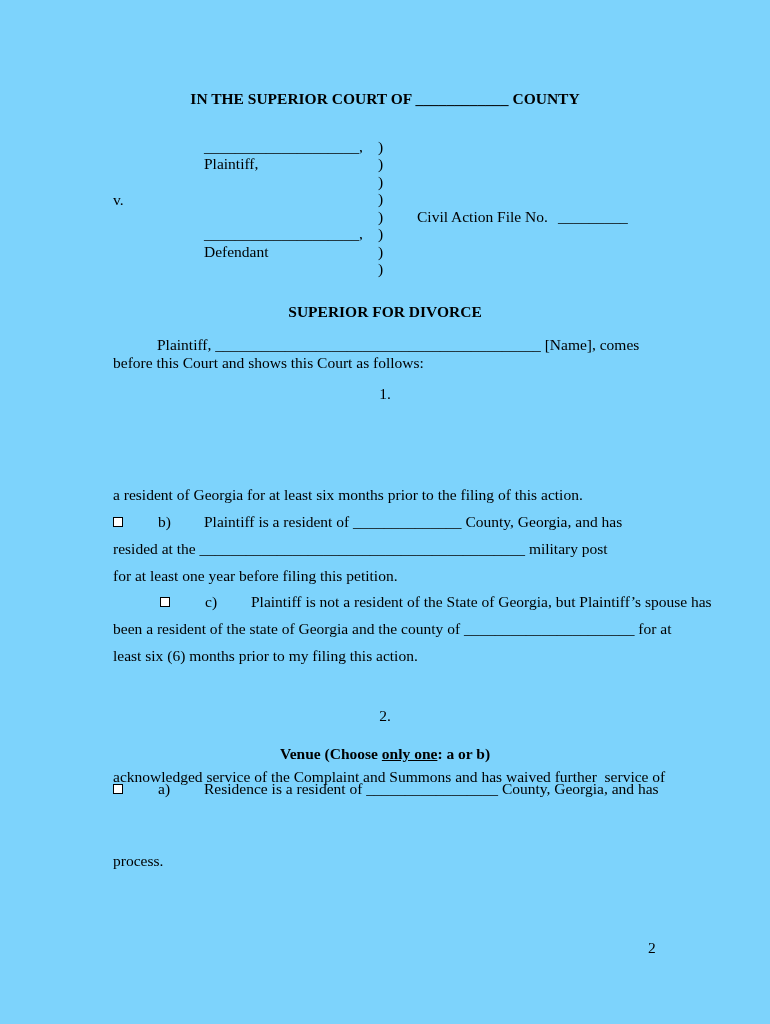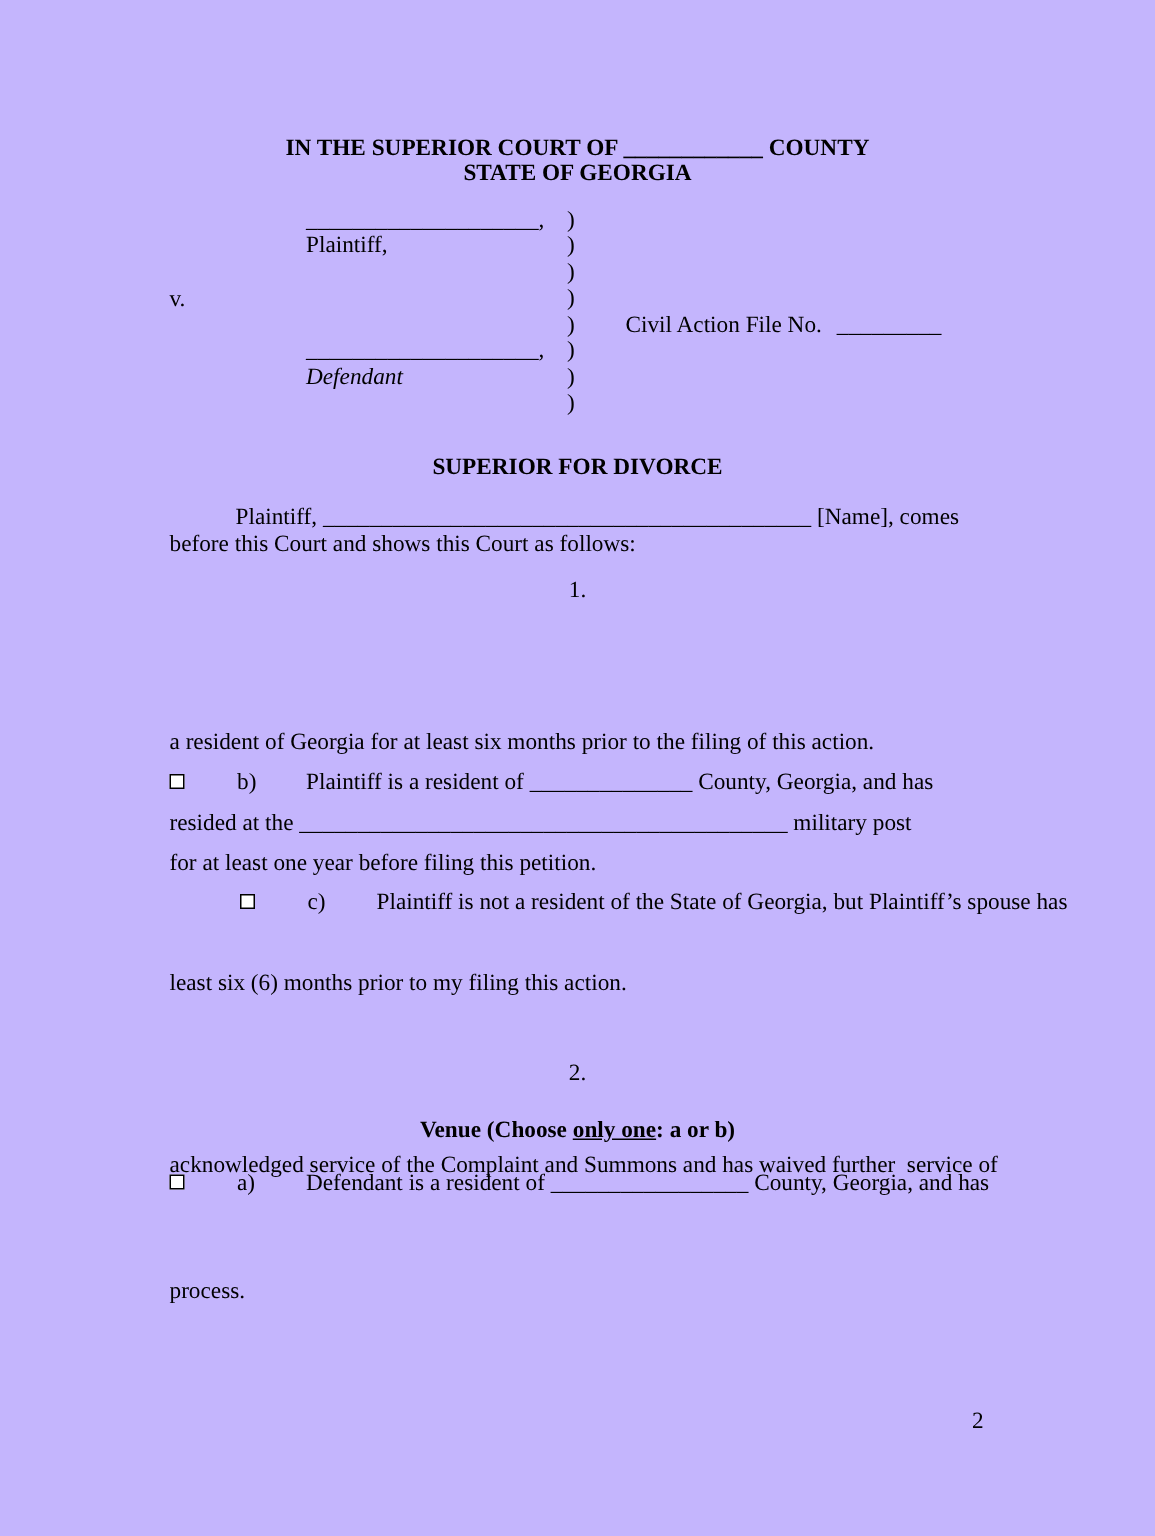--- a/index.html
+++ b/index.html
@@ -1,20 +1,20 @@
 <!DOCTYPE html>
 <html><head>
 <meta charset="utf-8">
 <style>
   html, body { margin: 0; padding: 0; background: #ffffff; }
   .page {
     position: relative;
     width: 770px;
     height: 1024px;
-    background: #c4b5fd;
+    background: #7dd3fc;
     color: #000000;
     font-family: "Liberation Serif", "DejaVu Serif", serif;
     font-size: 15.5px;
     line-height: 19px;
     overflow: hidden;
   }
   .ln { position: absolute; white-space: pre; }
   .c  { left: 0; right: 0; text-align: center; }
   .b  { font-weight: bold; }
   .u  { text-decoration: underline; }
@@ -27,27 +27,26 @@
   }
   .olabel { display: inline-block; width: 46px; }
   .gap { margin-left: 10px; }
 </style>
 </head>
 <body>
 
 <div class="page">
 
   <div class="ln c b" style="top:89px;"><span>IN THE SUPERIOR COURT OF </span><span>____________</span><span> COUNTY</span></div>
-  <div class="ln c b" style="top:106px;">STATE OF GEORGIA</div>
 
   <div class="ln" style="left:204px; top:137px;"><span>____________________</span><span>,</span></div>
   <div class="ln" style="left:204px; top:154px;">Plaintiff,</div>
   <div class="ln" style="left:113px; top:190px;">v.</div>
   <div class="ln" style="left:204px; top:224px;"><span>____________________</span><span>,</span></div>
-  <div class="ln" style="left:204px; top:242px;font-style:italic;">Defendant</div>
+  <div class="ln" style="left:204px; top:242px;">Defendant</div>
 
   <div class="ln" style="left:378px; top:137px;">)</div>
   <div class="ln" style="left:378px; top:154px;">)</div>
   <div class="ln" style="left:378px; top:172px;">)</div>
   <div class="ln" style="left:378px; top:189px;">)</div>
   <div class="ln" style="left:378px; top:207px;">)</div>
   <div class="ln" style="left:378px; top:224px;">)</div>
   <div class="ln" style="left:378px; top:242px;">)</div>
   <div class="ln" style="left:378px; top:259px;">)</div>
 
@@ -60,24 +59,25 @@
 
   <div class="ln c" style="top:384px;">1.</div>
 
   <div class="ln" style="left:113px; top:485px;">a resident of Georgia for at least six months prior to the filing of this action.</div>
 
   <div class="ln" style="left:113px; top:512px;"><span class="cbwrap"><span class="cb"></span></span><span class="olabel">b)</span><span>Plaintiff is a resident of </span><span>______________</span><span> County, Georgia, and has</span></div>
   <div class="ln" style="left:113px; top:539px;"><span>resided at the </span><span>__________________________________________</span><span> military post</span></div>
   <div class="ln" style="left:113px; top:566px;">for at least one year before filing this petition.</div>
 
   <div class="ln" style="left:113px; top:592px;padding-left:47px;"><span class="cbwrap"><span class="cb"></span></span><span class="olabel">c)</span><span>Plaintiff is not a resident of the State of Georgia, but Plaintiff’s spouse has</span></div>
+  <div class="ln" style="left:113px; top:619px;"><span>been a resident of the state of Georgia and the county of </span><span>______________________</span><span> for at</span></div>
   <div class="ln" style="left:113px; top:646px;">least six (6) months prior to my filing this action.</div>
 
   <div class="ln c" style="top:706px;">2.</div>
   <div class="ln c b" style="top:744px;"><span>Venue (Choose </span><span class="u">only one</span><span>: a or b)</span></div>
 
-  <div class="ln" style="left:113px; top:779px;"><span class="cbwrap"><span class="cb"></span></span><span class="olabel">a)</span><span>Defendant is a resident of </span><span>_________________</span><span> County, Georgia, and has</span></div>
+  <div class="ln" style="left:113px; top:779px;"><span class="cbwrap"><span class="cb"></span></span><span class="olabel">a)</span><span>Residence is a resident of </span><span>_________________</span><span> County, Georgia, and has</span></div>
   <div class="ln" style="left:113px; top:767px;">acknowledged service of the Complaint and Summons and has waived further  service of</div>
   <div class="ln" style="left:113px; top:851px;">process.</div>
 
   <div class="ln" style="left:648px; top:938px;">2</div>
 
 </div>
 
 </body></html>

